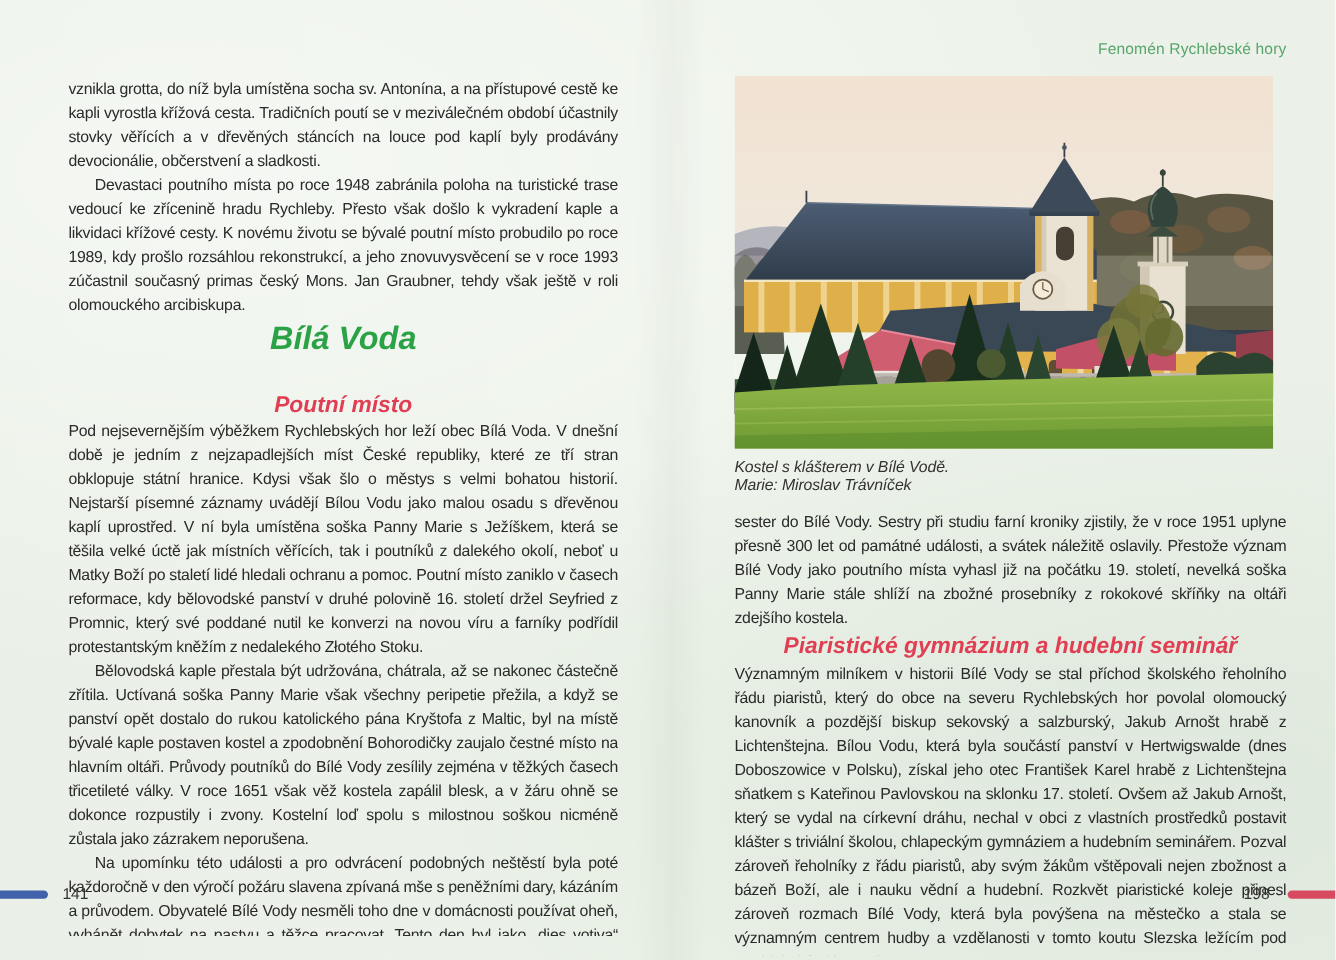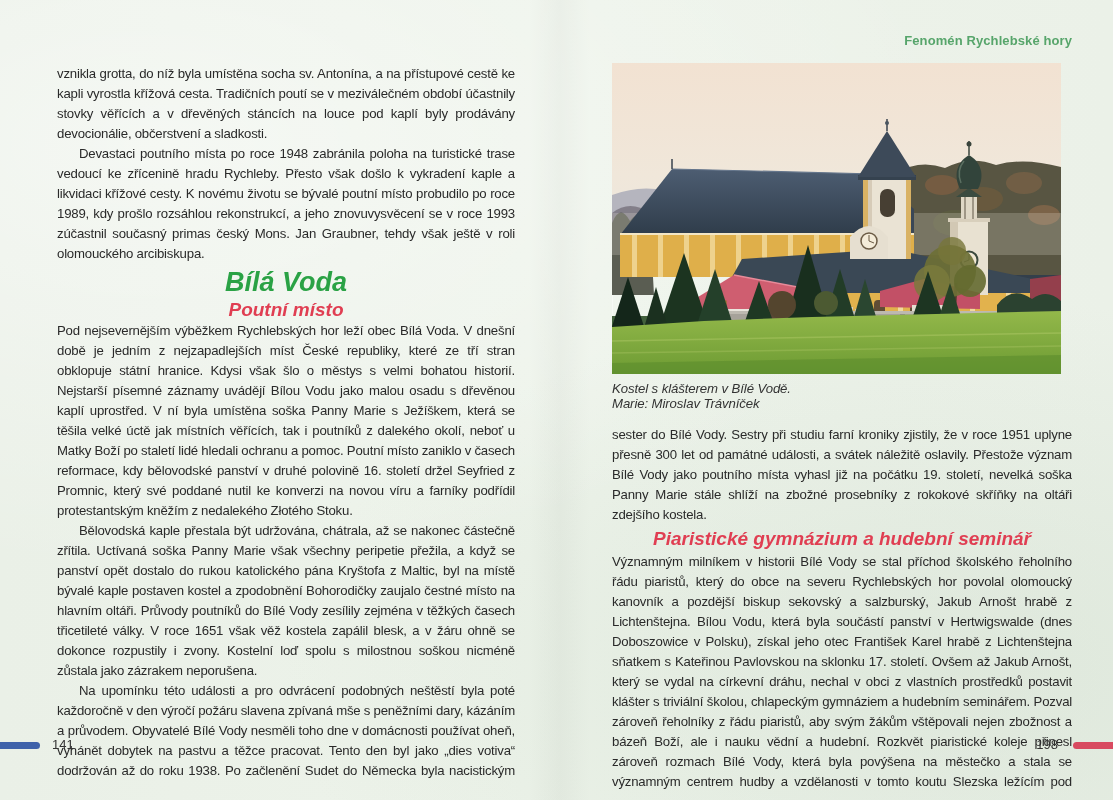--- a/index.html
+++ b/index.html
@@ -6,36 +6,36 @@
   .spread{
     position:relative;width:1113px;height:800px;overflow:hidden;
     font-family:"Liberation Sans",sans-serif;color:#2a2a2a;
     background:
       radial-gradient(120% 90% at 15% 18%, rgba(255,255,255,.50), rgba(255,255,255,0) 60%),
       radial-gradient(110% 85% at 86% 84%, rgba(200,216,198,.38), rgba(200,216,198,0) 55%),
       linear-gradient(90deg,#eaf0e7 0%,#edf3ea 47.5%,#e5ebe2 50.3%,#edf3ea 53%,#ebf1e8 100%);
   }
   .running-header{
     position:absolute;top:33px;left:612px;width:460px;text-align:right;
-    font-size:13px;font-weight:700;color:#57a56b;letter-spacing:.1px;
+    font-size:13px;font-weight:400;color:#57a56b;letter-spacing:.1px;
   }
   .col{position:absolute;overflow:hidden;}
   .col-left{left:57px;top:64px;width:458px;height:716px;}
   .col-right{left:612px;top:63px;width:460px;height:733px;}
   .body-text p{
     margin:0;text-align:justify;font-size:13.2px;line-height:20px;
     letter-spacing:-0.2px;word-spacing:-0.2px;hyphens:auto;-webkit-hyphens:auto;
   }
   p.indent{text-indent:22px;}
   .h-green{
     margin:2px 0 0;text-align:center;color:#2aa245;
     font-style:italic;font-weight:700;font-size:27px;line-height:32px;letter-spacing:0;
   }
   .h-red{
-    margin:0 0 0;text-align:center;color:#e03e52;
+    margin:28px 0 0;text-align:center;color:#e03e52;
     font-style:italic;font-weight:700;font-size:19px;line-height:23px;letter-spacing:0;
   }
   .col-right .h-red{margin:2px 0 2px;}
   .photo-frame{
     width:449px;height:311px;position:relative;
     box-shadow:inset 0 0 0 1px rgba(255,255,255,.45);
   }
   .photo-frame svg{display:block;width:449px;height:311px;}
   .caption-row{
     display:flex;justify-content:space-between;align-items:baseline;

